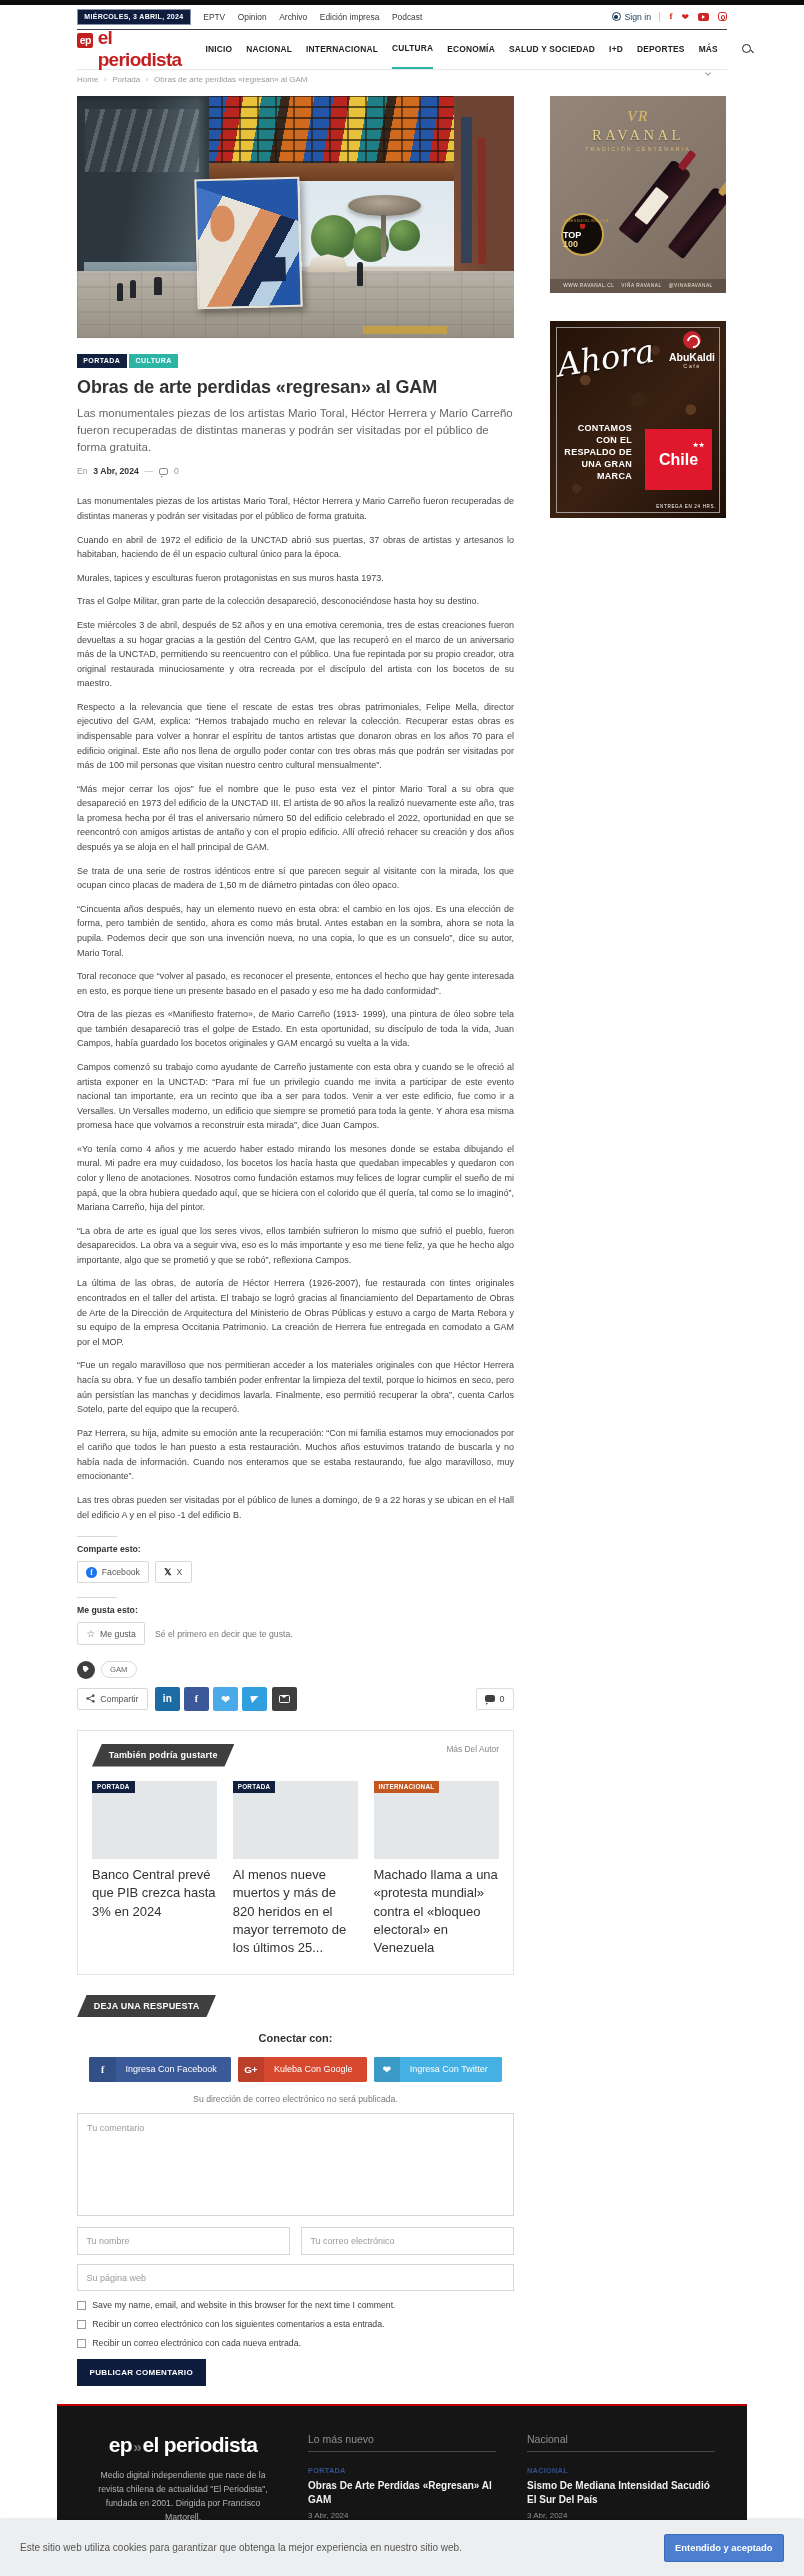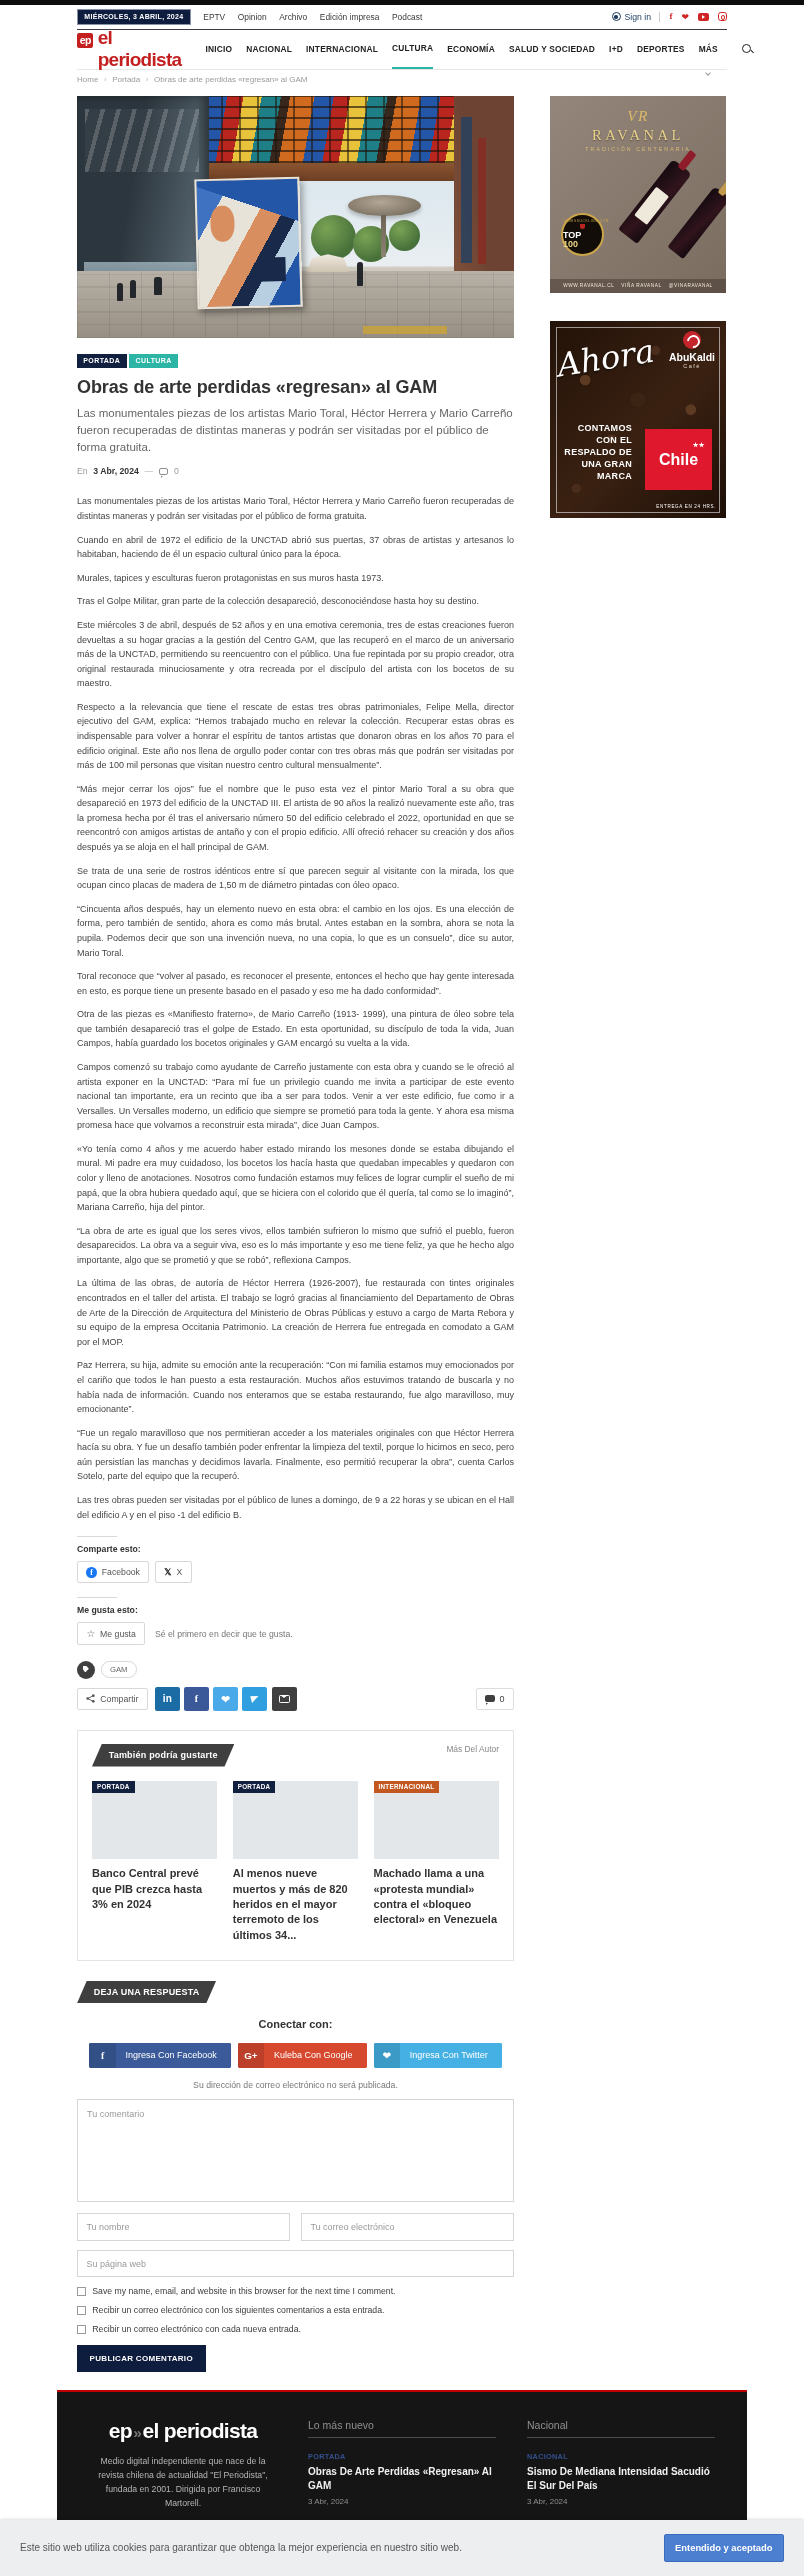--- a/index.html
+++ b/index.html
@@ -147,21 +147,21 @@
   .related { border:0.7px solid #e3e3e3; margin-top:19.5px; padding:12.6px 14px 16.7px; }
   .related-head { display:flex; align-items:flex-start; justify-content:space-between; }
   .ribbon { background:#3f3f3f; color:#fff; font-size:9px; font-weight:bold; letter-spacing:0.2px; padding:6.3px 16.7px; clip-path:polygon(9.8px 0, 100% 0, calc(100% - 9.8px) 100%, 0 100%); }
   .more-link { font-size:8.4px; color:#888; cursor:pointer; }
   .related-grid { display:flex; gap:15.3px; margin-top:14px; }
   .rel-card { width:126px; cursor:pointer; }
   .rel-img { width:100%; height:78px; background:#e3e7ea; position:relative; }
   .rel-badge { position:absolute; left:0; top:0; color:#fff; font-size:6.3px; font-weight:bold; letter-spacing:0.3px; padding:2.8px 4.9px; }
   .rel-badge.navy { background:#12203f; }
   .rel-badge.orange { background:#c2571f; }
-  .rel-title { margin-top:7.7px; font-size:11px; font-weight:bold; color:#333; line-height:1.4; }
+  .rel-title { margin-top:7.7px; font-size:13px; font-weight:normal; color:#333; line-height:1.4; }
 
   
   .comments { margin-top:24px; }
   .connect-head { text-align:center; font-size:11px; font-weight:bold; color:#333; margin-top:21px; }
   .connect-row { display:flex; justify-content:center; gap:7px; margin-top:12.6px; }
   .connect-btn { display:flex; align-items:center; color:#fff; font-size:9px; cursor:pointer; border-radius:1.4px; overflow:hidden; }
   .connect-ic { width:26.5px; align-self:stretch; display:flex; align-items:center; justify-content:center; font-weight:bold; background:rgba(0,0,0,.12); font-size:9.8px; }
   .connect-label { padding:7.7px 14px 7.7px 9.8px; }
   .cb-fb { background:#3a5a99; }
   .cb-go { background:#d6492f; }
@@ -350,22 +350,22 @@
       <p>Respecto a la relevancia que tiene el rescate de estas tres obras patrimoniales, Felipe Mella, director ejecutivo del GAM, explica: “Hemos trabajado mucho en relevar la colección. Recuperar estas obras es indispensable para volver a honrar el espíritu de tantos artistas que donaron obras en los años 70 para el edificio original. Este año nos llena de orgullo poder contar con tres obras más que podrán ser visitadas por más de 100 mil personas que visitan nuestro centro cultural mensualmente”.</p>
       <p>“Más mejor cerrar los ojos” fue el nombre que le puso esta vez el pintor Mario Toral a su obra que desapareció en 1973 del edificio de la UNCTAD III. El artista de 90 años la realizó nuevamente este año, tras la promesa hecha por él tras el aniversario número 50 del edificio celebrado el 2022, oportunidad en que se reencontró con amigos artistas de antaño y con el propio edificio. Allí ofreció rehacer su creación y dos años después ya se aloja en el hall principal de GAM.</p>
       <p>Se trata de una serie de rostros idénticos entre sí que parecen seguir al visitante con la mirada, los que ocupan cinco placas de madera de 1,50 m de diámetro pintadas con óleo opaco.</p>
       <p>“Cincuenta años después, hay un elemento nuevo en esta obra: el cambio en los ojos. Es una elección de forma, pero también de sentido, ahora es como más brutal. Antes estaban en la sombra, ahora se nota la pupila. Podemos decir que son una invención nueva, no una copia, lo que es un consuelo”, dice su autor, Mario Toral.</p>
       <p>Toral reconoce que “volver al pasado, es reconocer el presente, entonces el hecho que hay gente interesada en esto, es porque tiene un presente basado en el pasado y eso me ha dado conformidad”.</p>
       <p>Otra de las piezas es «Manifiesto fraterno», de Mario Carreño (1913- 1999), una pintura de óleo sobre tela que también desapareció tras el golpe de Estado. En esta oportunidad, su discípulo de toda la vida, Juan Campos, había guardado los bocetos originales y GAM encargó su vuelta a la vida.</p>
       <p>Campos comenzó su trabajo como ayudante de Carreño justamente con esta obra y cuando se le ofreció al artista exponer en la UNCTAD: “Para mí fue un privilegio cuando me invita a participar de este evento nacional tan importante, era un recinto que iba a ser para todos. Venir a ver este edificio, fue como ir a Versalles. Un Versalles moderno, un edificio que siempre se prometió para toda la gente. Y ahora esa misma promesa hace que volvamos a reconstruir esta mirada”, dice Juan Campos.</p>
       <p>«Yo tenía como 4 años y me acuerdo haber estado mirando los mesones donde se estaba dibujando el mural. Mi padre era muy cuidadoso, los bocetos los hacía hasta que quedaban impecables y quedaron con color y lleno de anotaciones. Nosotros como fundación estamos muy felices de lograr cumplir el sueño de mi papá, que la obra hubiera quedado aquí, que se hiciera con el colorido que él quería, tal como se lo imaginó”, Mariana Carreño, hija del pintor.</p>
       <p>“La obra de arte es igual que los seres vivos, ellos también sufrieron lo mismo que sufrió el pueblo, fueron desaparecidos. La obra va a seguir viva, eso es lo más importante y eso me tiene feliz, ya que he hecho algo importante, algo que se prometió y que se robó”, reflexiona Campos.</p>
       <p>La última de las obras, de autoría de Héctor Herrera (1926-2007), fue restaurada con tintes originales encontrados en el taller del artista. El trabajo se logró gracias al financiamiento del Departamento de Obras de Arte de la Dirección de Arquitectura del Ministerio de Obras Públicas y estuvo a cargo de Marta Rebora y su equipo de la empresa Occitania Patrimonio. La creación de Herrera fue entregada en comodato a GAM por el MOP.</p>
+      <p>“Fue un regalo maravilloso que nos permitieran acceder a los materiales originales con que Héctor Herrera hacía su obra. Y fue un desafío también poder enfrentar la limpieza del textil, porque lo hicimos en seco, pero aún persistían las manchas y decidimos lavarla. Finalmente, eso permitió recuperar la obra”, cuenta Carlos Sotelo, parte del equipo que la recuperó.</p>
       <p>Paz Herrera, su hija, admite su emoción ante la recuperación: “Con mi familia estamos muy emocionados por el cariño que todos le han puesto a esta restauración. Muchos años estuvimos tratando de buscarla y no había nada de información. Cuando nos enteramos que se estaba restaurando, fue algo maravilloso, muy emocionante”.</p>
-      <p>“Fue un regalo maravilloso que nos permitieran acceder a los materiales originales con que Héctor Herrera hacía su obra. Y fue un desafío también poder enfrentar la limpieza del textil, porque lo hicimos en seco, pero aún persistían las manchas y decidimos lavarla. Finalmente, eso permitió recuperar la obra”, cuenta Carlos Sotelo, parte del equipo que la recuperó.</p>
       <p>Las tres obras pueden ser visitadas por el público de lunes a domingo, de 9 a 22 horas y se ubican en el Hall del edificio A y en el piso -1 del edificio B.</p>
     </div>
 
     <div class="mini-divider"></div>
     <div class="share-label">Comparte esto:</div>
     <div class="pill-row">
       <span class="pill">
         <span class="fb-dot">f</span>
         <span>Facebook</span>
       </span>
@@ -425,21 +425,21 @@
         <div class="rel-card">
           <div class="rel-img">
             <span class="rel-badge navy">PORTADA</span>
           </div>
           <div class="rel-title">Banco Central prevé que PIB crezca hasta 3% en 2024</div>
         </div>
         <div class="rel-card">
           <div class="rel-img">
             <span class="rel-badge navy">PORTADA</span>
           </div>
-          <div class="rel-title">Al menos nueve muertos y más de 820 heridos en el mayor terremoto de los últimos 34...</div>
+          <div class="rel-title">Al menos nueve muertos y más de 820 heridos en el mayor terremoto de los últimos 25...</div>
         </div>
         <div class="rel-card">
           <div class="rel-img">
             <span class="rel-badge orange">INTERNACIONAL</span>
           </div>
           <div class="rel-title">Machado llama a una «protesta mundial» contra el «bloqueo electoral» en Venezuela</div>
         </div>
       </div>
     </div>
 

